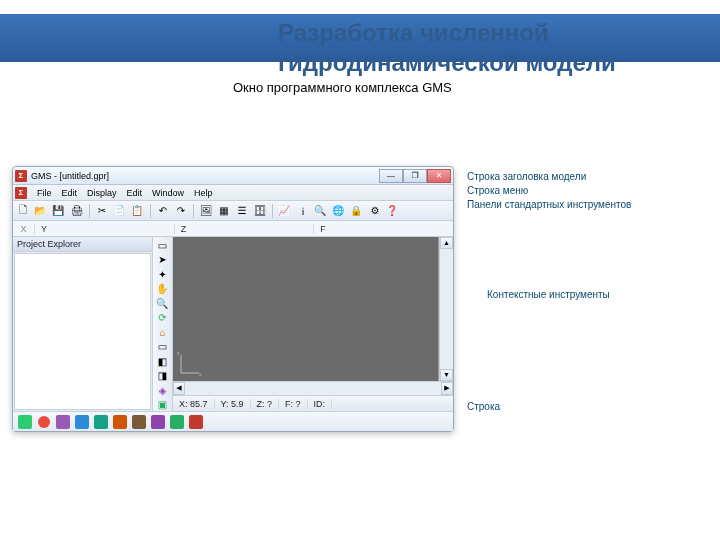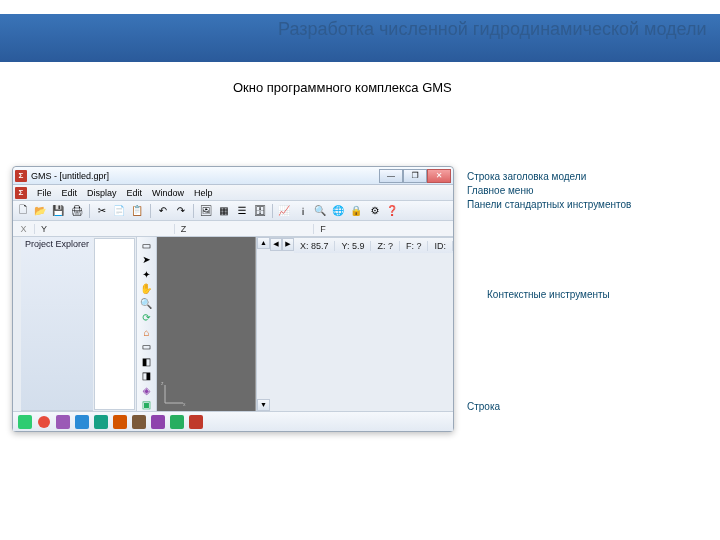--- a/index.html
+++ b/index.html
@@ -15,22 +15,22 @@
   .banner {
     position: absolute;
     top: 14px; left: 0; width: 720px; height: 48px;
     background: linear-gradient(#3a74b8, #2a5a9a);
   }
   .banner-title {
     position: absolute;
     left: 278px; top: 4px;
     width: 430px;
     color: #2f5b8f;
-    font-size: 18px;
-    font-weight: 400;
+    font-size: 24px;
+    font-weight: 700;
     line-height: 1.25;
   }
   .subtitle {
     position: absolute;
     left: 233px; top: 80px;
     width: 300px;
     font-size: 13px;
     color: #000;
     line-height: 1.3;
   }
@@ -148,25 +148,24 @@
   .coordbar .cell:first-child { flex: 0 0 22px; text-align:center; padding:0; color:#888;}
   .coordbar .cell:last-child { border-right: none; }
 
   .workarea {
     flex: 1;
     display: flex;
     background: #e8edf3;
     min-height: 0;
   }
   .explorer {
-    width: 116px;
-    display: flex;
-    flex-direction: row;
+    width: 140px;
+    display: flex;
+    flex-direction: column;
     border-right: 1px solid #c6d0dc;
-    margin-left: 8px;
   }
   .explorer-title {
     background: linear-gradient(#e8eef7, #d3deec);
     font-size: 9px;
     padding: 2px 4px;
     border-bottom: 1px solid #c6d0dc;
     color: #223;
   }
   .explorer-body {
     flex: 1;
@@ -228,21 +227,21 @@
     display: flex;
     background: #eef2f7;
     border-top: 1px solid #c6d0dc;
   }
   .scrollbar-h .sb-btn { width: 12px; height: auto; }
   .sb-track-h { flex:1; background:#e8edf4; }
 
   .viewport-wrap {
     flex: 1;
     display: flex;
-    flex-direction: row;
+    flex-direction: column;
     min-width: 0;
   }
   .viewport-row {
     flex: 1;
     display: flex;
     min-height: 0;
   }
 
   .statusbar {
     height: 16px;
@@ -277,21 +276,21 @@
 <body>
 
 <div class="banner">
   <div class="banner-title">Разработка численной гидродинамической модели</div>
 </div>
 
 <div class="subtitle">Окно программного комплекса GMS</div>
 
 <div class="annotations ann1">
   <div>Строка заголовка модели</div>
-  <div>Главное меню</div>
+  <div>Строка меню</div>
   <div>Панели стандартных инструментов</div>
 </div>
 <div class="annotations ann2">Контекстные инструменты</div>
 <div class="annotations ann3">Строка</div>
 
 <div class="appwin">
 
   <div class="titlebar">
     <div class="app-icon">Σ</div>
     <div class="title-text">GMS - [untitled.gpr]</div>

